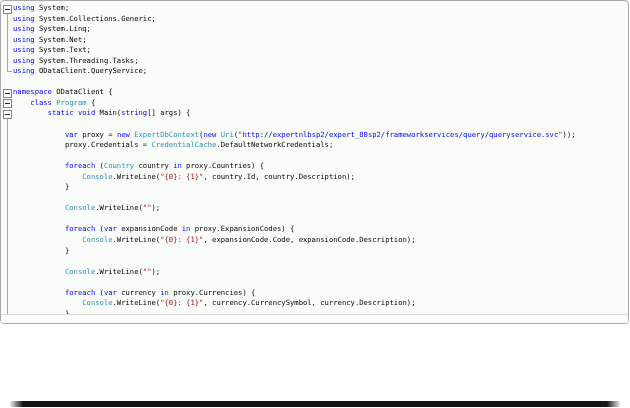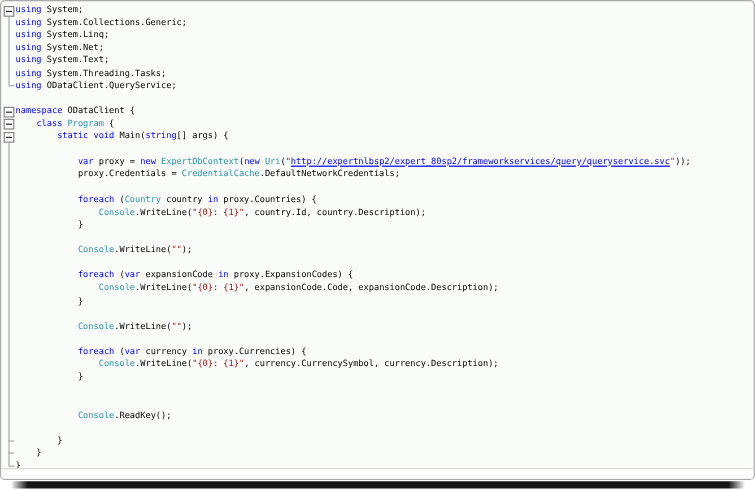--- a/index.html
+++ b/index.html
@@ -2,21 +2,21 @@
 <html><head>
 <meta charset="utf-8">
 <style>
   html,body{margin:0;padding:0;}
   body{
     width:630px;height:408px;position:relative;overflow:hidden;
     background:#ffffff;
     font-family:"DejaVu Sans Mono", monospace;
   }
   .frame{
-    position:absolute;left:0;top:0;width:629px;height:400px;
+    position:absolute;left:0;top:0;width:629px;height:324px;
     box-sizing:border-box;
     border:1px solid #a9a9a9;border-radius:4px;
     background:#f9fcf9;overflow:hidden;
   }
   .editor{position:absolute;left:0;top:0;right:0;bottom:8px;overflow:hidden;}
   .gutter{position:absolute;left:0;top:0;width:12px;bottom:0;}
   .foldbox{
     position:absolute;left:2px;width:7px;height:7px;
     border:1px solid #858585;background:#ffffff;box-sizing:content-box;
   }
@@ -25,21 +25,21 @@
   }
   .vline{position:absolute;left:6px;width:1px;background:#a8a8a8;}
   .foot{position:absolute;left:6px;width:5px;height:1px;background:#a8a8a8;}
   pre.code{
     margin:0;padding:2px 0 0 12px;
     font-family:"DejaVu Sans Mono", monospace;
     font-size:7.2px;line-height:10.55px;
     color:#000;
   }
   .line{height:10.55px;white-space:pre;}
-  .tok-u{text-decoration:underline;}
+  .tok-u{}
   .strip{
     position:absolute;left:0;right:0;bottom:0;height:8px;
     background:#fdfdfd;border-top:1px solid #d8d8d8;
   }
   .shadow{
     position:absolute;left:9px;top:401px;width:612px;height:6px;
     border-radius:3px;
     background:linear-gradient(90deg, rgba(22,22,22,0) 0, #161616 14px, #161616 calc(100% - 14px), rgba(22,22,22,0) 100%);
     filter:blur(0.6px);
   }

